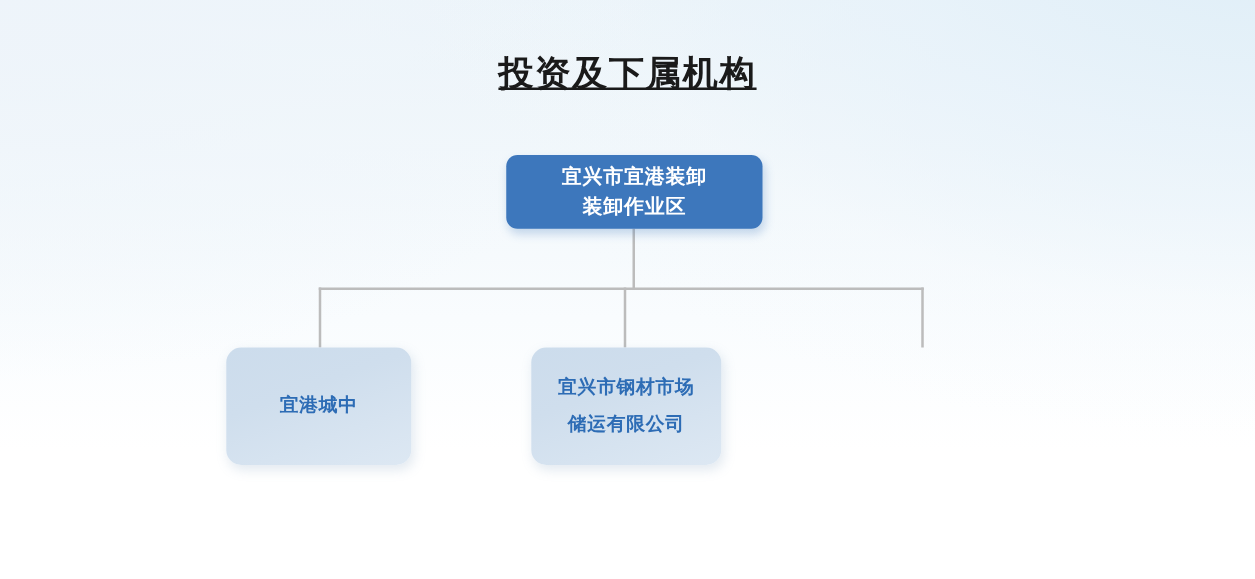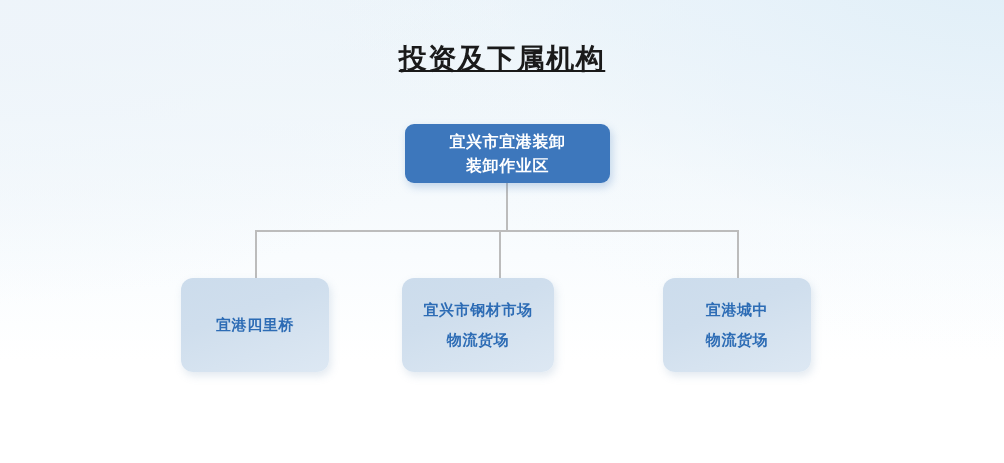--- a/index.html
+++ b/index.html
@@ -115,21 +115,21 @@
     border-radius: 12px;
     background: linear-gradient(160deg, #ccdcec 0%, #cfdeed 38%, #dde8f3 100%);
     box-shadow: 2px 4px 9px rgba(125, 155, 185, 0.22);
     color: #2d6cb5;
     font-size: 15px;
     font-weight: bold;
     letter-spacing: 0.6px;
     line-height: 30px;
   }
   .child-1 { left: 181px; }
-  .child-2 { left: 402px; width: 152px; }
+  .child-2 { left: 425px; width: 152px; }
   .child-3 { left: 663px; }
 </style>
 </head>
 <body>
 
 <div class="page">
 
   <div class="header">
     <div class="title">投资及下属机构</div>
   </div>
@@ -141,26 +141,22 @@
     <div class="line line-v drop-2"></div>
     <div class="line line-v drop-3"></div>
   </div>
 
   <div class="node node-root">
     <span class="line-text">宜兴市宜港装卸</span>
     <span class="line-text">装卸作业区</span>
   </div>
 
   <div class="node node-child child-1">
-    <span class="line-text">宜港四里桥</span>
+    <span class="line-text">宜港城中</span>
   </div>
 
   <div class="node node-child child-2">
     <span class="line-text">宜兴市钢材市场</span>
-    <span class="line-text">物流货场</span>
+    <span class="line-text">储运有限公司</span>
   </div>
 
-  <div class="node node-child child-3">
-    <span class="line-text">宜港城中</span>
-    <span class="line-text">物流货场</span>
-  </div>
 
 </div>
 
 </body></html>

